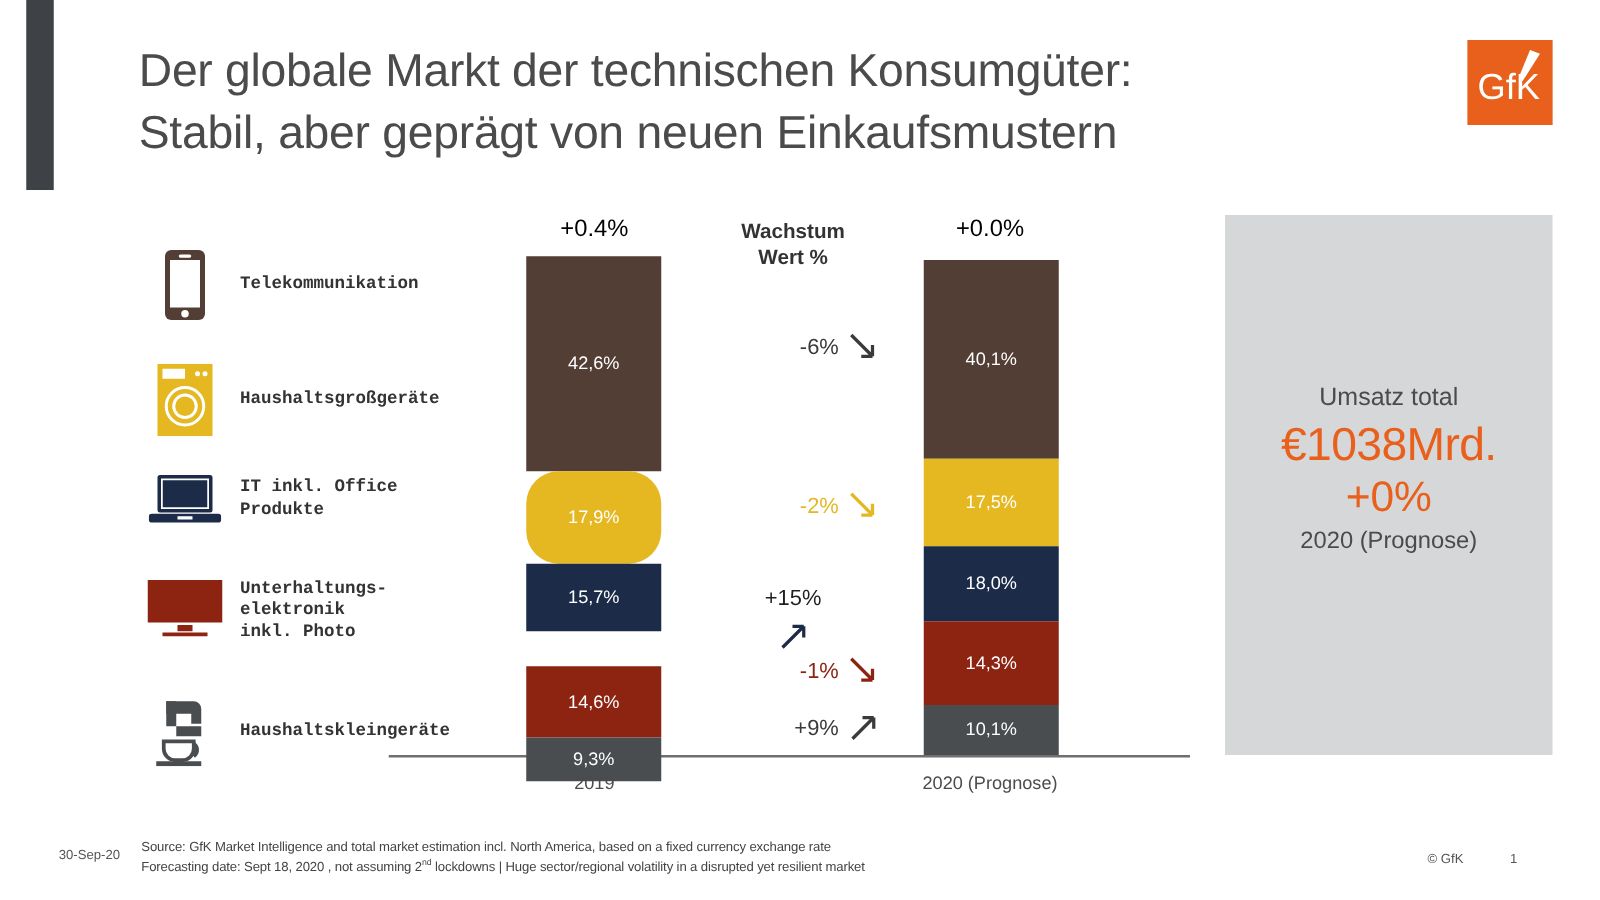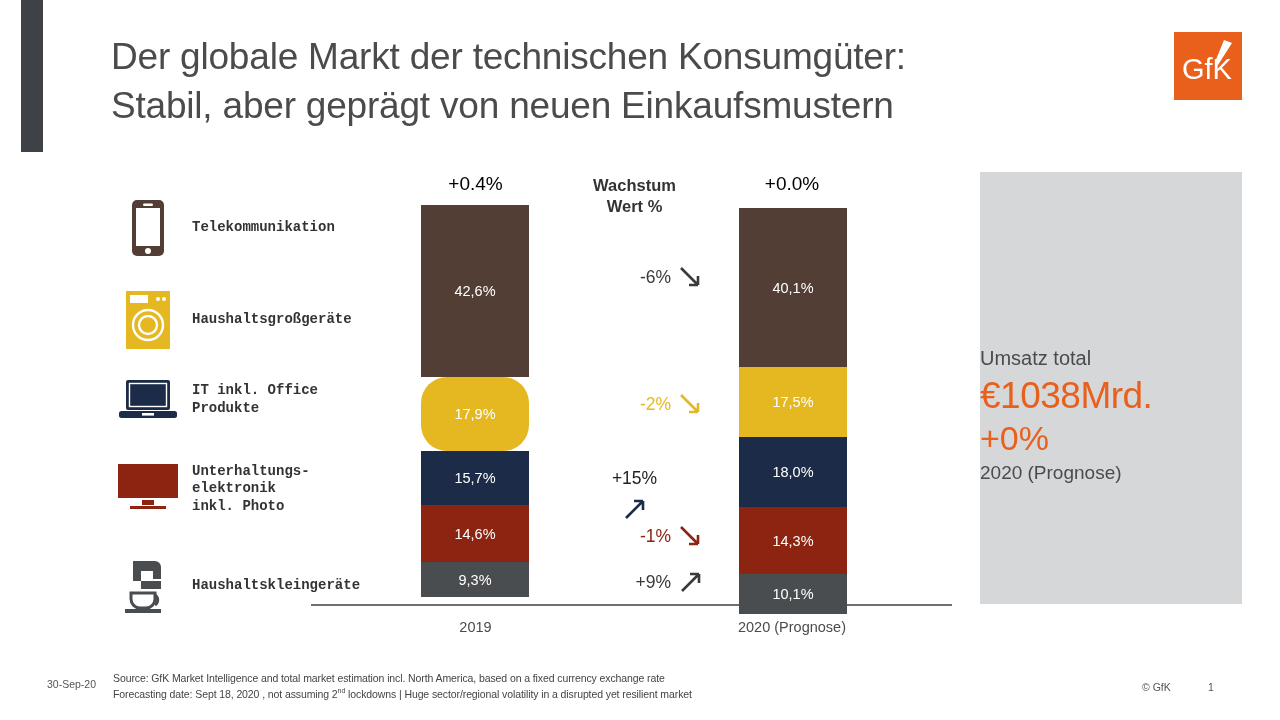--- a/index.html
+++ b/index.html
@@ -46,21 +46,21 @@
   #axlab-2020{left:713px;top:619px;width:158px;}
 
   
   .growth-row{position:absolute;left:565px;width:139px;display:flex;align-items:center;
     justify-content:flex-end;gap:7px;font-size:17.5px;}
   .growth-row .val{white-space:nowrap;}
   .arrow{width:26px;height:26px;flex:0 0 26px;}
 
   
   .kpi-panel{position:absolute;left:980px;top:172px;width:262px;height:432px;background:#D6D7D8;}
-  .kpi-inner{position:absolute;left:0;right:0;top:133px;margin-top:40px;}
+  .kpi-inner{position:absolute;left:0;right:0;top:133px;text-align:center;}
   .kpi-title{font-size:20px;color:#4b4b4b;line-height:1.35;}
   .kpi-big{font-size:37px;color:#E8601C;line-height:1.18;margin-top:2px;letter-spacing:-0.5px;}
   .kpi-big2{font-size:34px;color:#E8601C;line-height:1.18;}
   .kpi-sub{font-size:19px;color:#4b4b4b;line-height:1.35;margin-top:2px;}
 
   
   .footer-date{position:absolute;left:47px;top:678px;font-size:10.5px;color:#555;}
   .footer-src{position:absolute;left:113px;top:671px;font-size:10.5px;color:#444;line-height:1.42;letter-spacing:-0.1px;}
   .footer-src sup{font-size:7px;vertical-align:super;}
   .footer-copy{position:absolute;left:1142px;top:681px;font-size:10.5px;color:#555;}
@@ -159,28 +159,28 @@
     <div>Wachstum</div>
     <div>Wert %</div>
   </div>
 
   <div class="axis-line"></div>
 
   <div class="bar" id="bar-2019">
     <div class="seg" style="height:172px;background:#533E36;">42,6%</div>
     <div class="seg" style="height:74px;background:#E5B822;color:#fff;border-radius:26px;">17,9%</div>
     <div class="seg" style="height:54px;background:#1C2B47;">15,7%</div>
-    <div class="seg" style="height:57px;background:#8C2411;">14,6%</div>
+    <div class="seg" style="height:57px;background:#8C2411;margin-top:28px;">14,6%</div>
     <div class="seg" style="height:35px;background:#4A4D50;">9,3%</div>
   </div>
 
   <div class="bar" id="bar-2020">
     <div class="seg" style="height:159px;background:#533E36;">40,1%</div>
     <div class="seg" style="height:70px;background:#E5B822;color:#fff;">17,5%</div>
-    <div class="seg" style="height:70px;background:#1C2B47;">18,0%</div>
+    <div class="seg" style="height:60px;background:#1C2B47;">18,0%</div>
     <div class="seg" style="height:67px;background:#8C2411;">14,3%</div>
     <div class="seg" style="height:40px;background:#4A4D50;">10,1%</div>
   </div>
 
   <div class="axis-label" id="axlab-2019">2019</div>
   <div class="axis-label" id="axlab-2020">2020 (Prognose)</div>
 
   <div class="growth-row" style="top:264px;color:#3A3A3A;">
     <span class="val">-6%</span>
     <span class="arrow">

